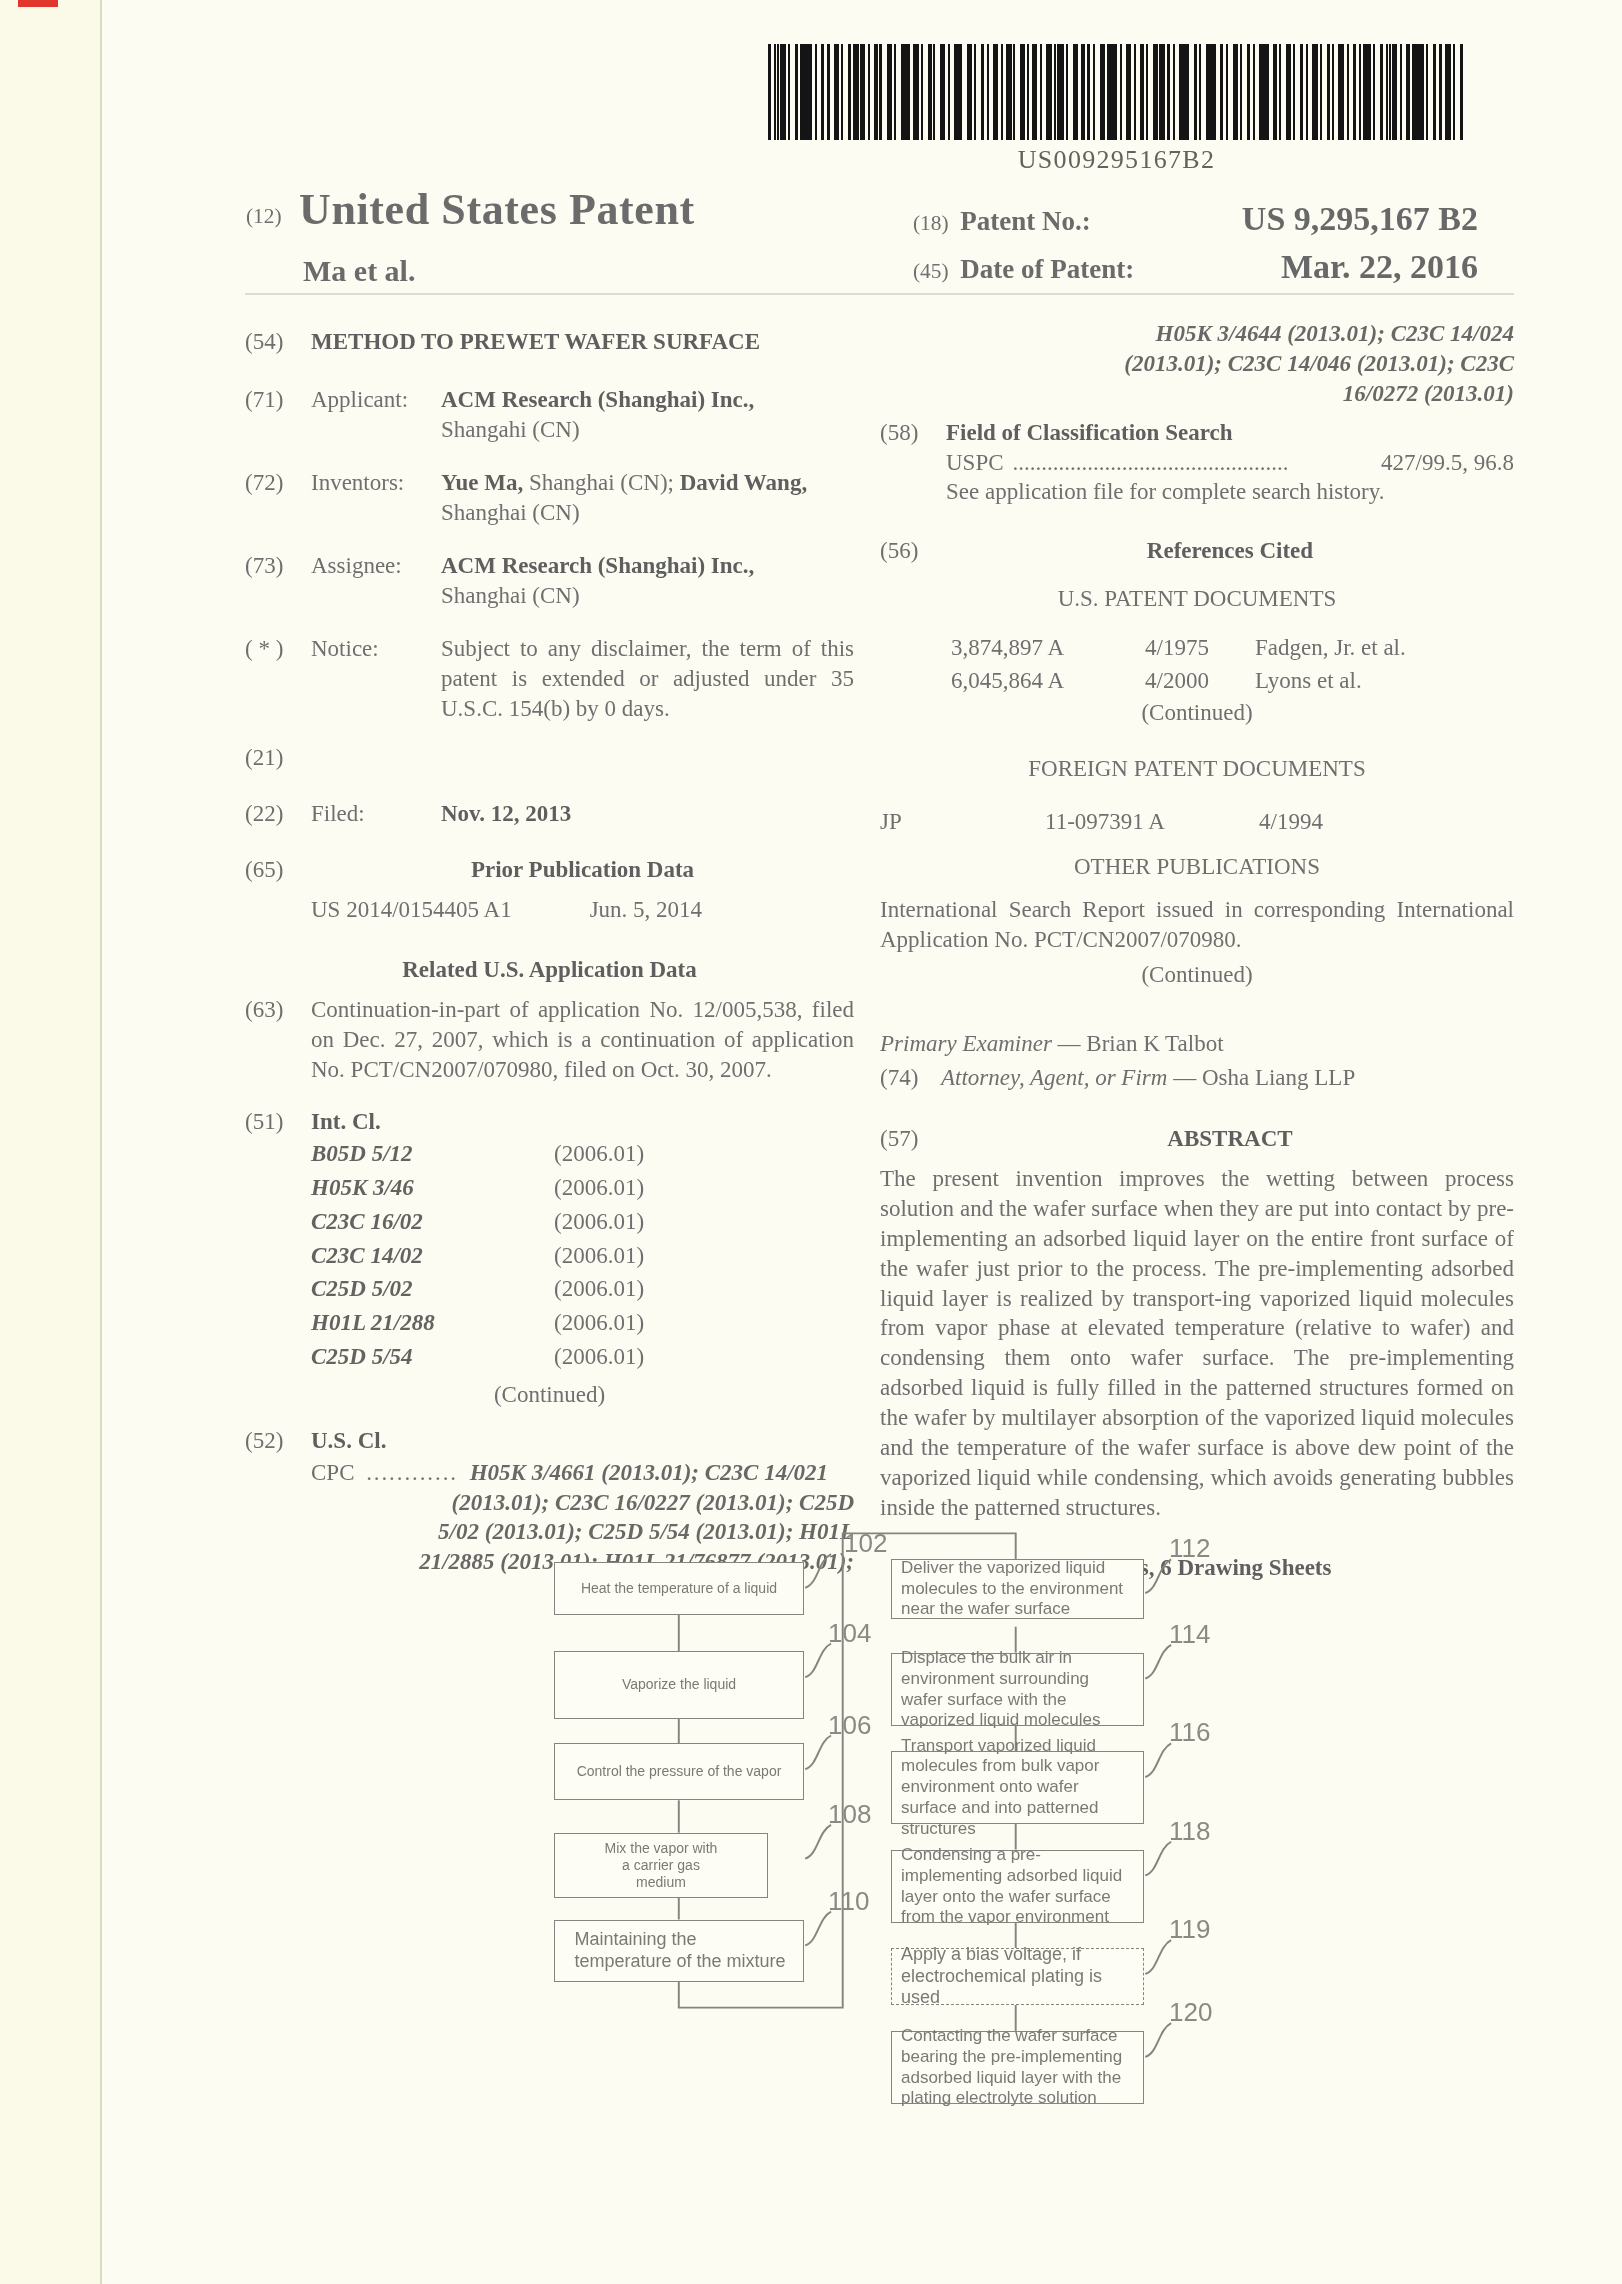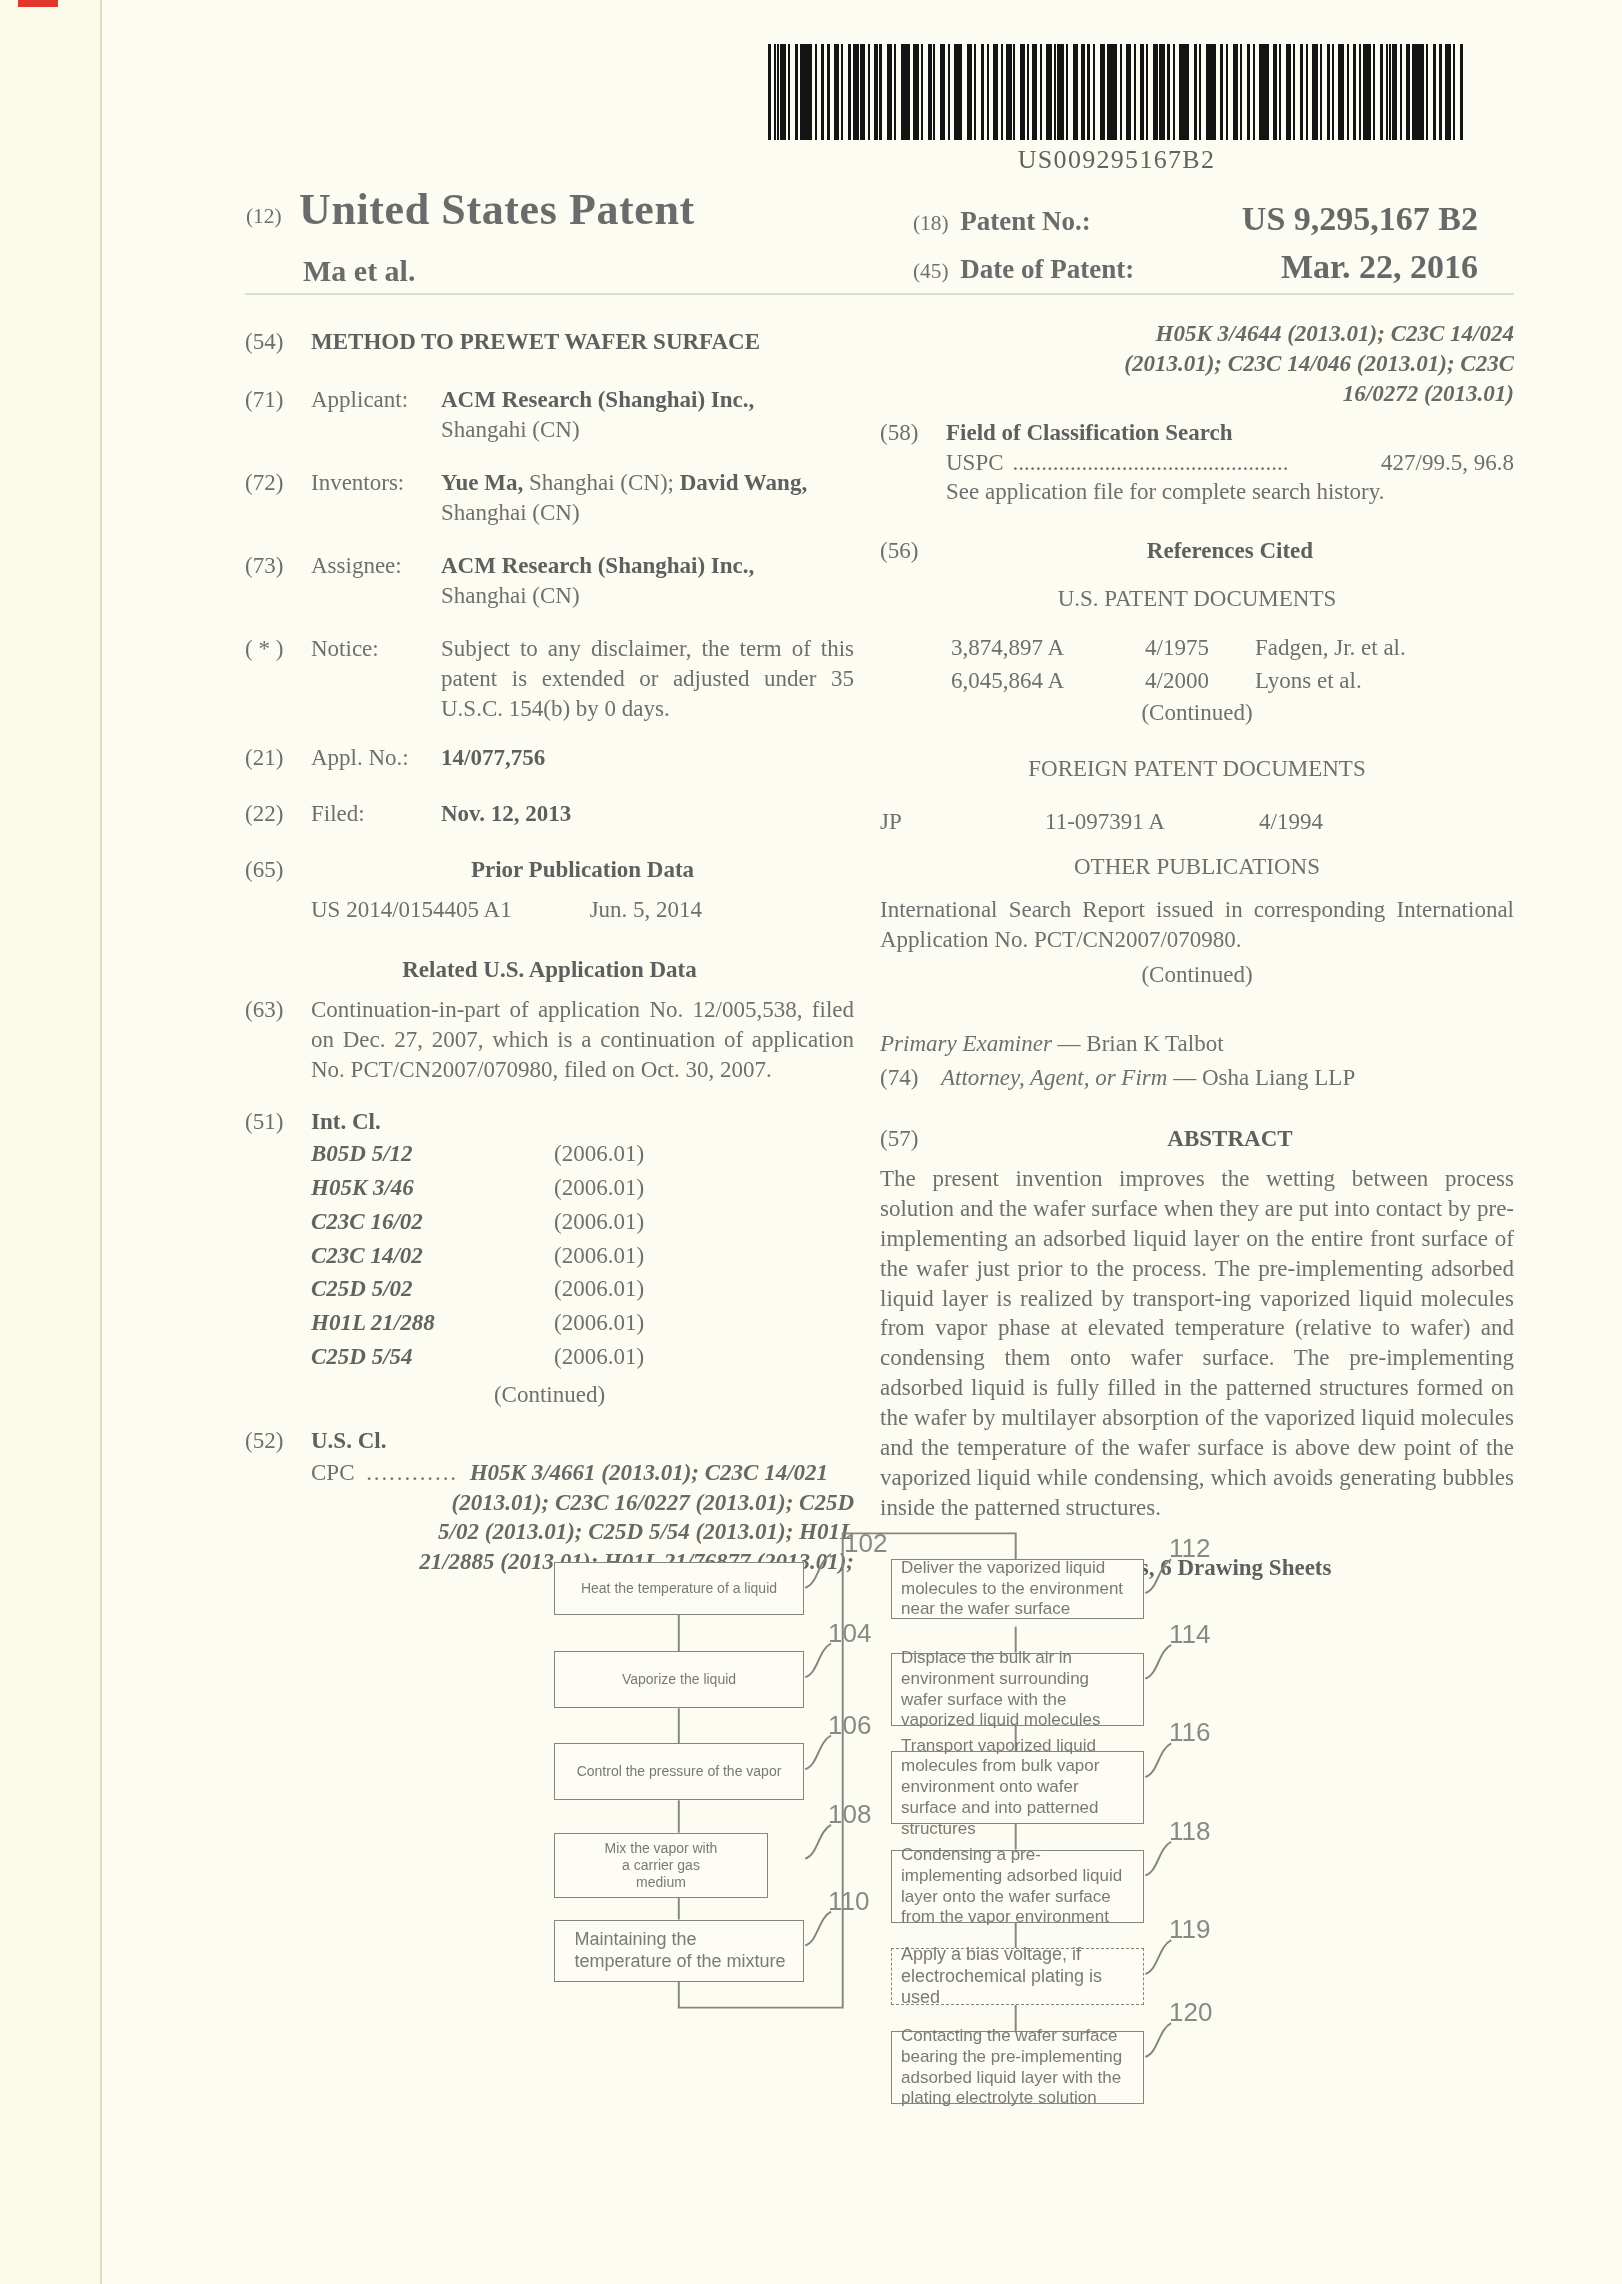--- a/index.html
+++ b/index.html
@@ -111,24 +111,20 @@
     <div class="row" style="margin-bottom:19.4px;">
       <span>( * )</span>
       <div class="lv">
         <span>Notice:</span>
         <span class="just">Subject to any disclaimer, the term of this patent is extended or adjusted under 35 U.S.C. 154(b) by 0 days.</span>
       </div>
     </div>
 
     <div class="row" style="margin-bottom:26px;">
       <span>(21)</span>
-      <div class="lv">
-        <span>Appl. No.:</span>
-        <span class="b">14/077,756</span>
-      </div>
     </div>
 
     <div class="row" style="margin-bottom:26px;">
       <span>(22)</span>
       <div class="lv">
         <span>Filed:</span>
         <span class="b">Nov. 12, 2013</span>
       </div>
     </div>
 
@@ -292,21 +288,21 @@
         <path d="M937,108 C957,102 957,66 977,56"></path>
         <path d="M937,240 C957,234 957,198 977,188"></path>
         <path d="M937,392 C957,386 957,350 977,340"></path>
         <path d="M937,544 C957,538 957,502 977,492"></path>
         <path d="M937,696 C957,690 957,654 977,644"></path>
         <path d="M937,824 C957,818 957,782 977,772"></path>
       </g>
     </svg>
 
     <div class="fbox" style="left:16px;top:39px;width:250px;height:53px;">Heat the temperature of a liquid</div>
-    <div class="fbox" style="left:16px;top:128px;width:250px;height:57px;">Vaporize the liquid</div>
+    <div class="fbox" style="left:16px;top:128px;width:250px;height:68px;">Vaporize the liquid</div>
     <div class="fbox" style="left:16px;top:220px;width:250px;height:57px;">Control the pressure of the vapor</div>
     <div class="fbox" style="left:16px;top:310px;width:214px;height:65px;padding:3.9px 45px;">Mix the vapor with a carrier gas medium</div>
     <div class="fbox leftalign" style="left:16px;top:397px;width:250px;height:62px;font-size:18px;padding-left:19.4px;">Maintaining the temperature of the mixture</div>
 
     <div class="fbox leftalign" style="left:353px;top:36px;width:253px;height:60px;">Deliver the vaporized liquid molecules to the environment near the wafer surface</div>
     <div class="fbox leftalign" style="left:353px;top:130px;width:253px;height:73px;">Displace the bulk air in environment surrounding wafer surface with the vaporized liquid molecules</div>
     <div class="fbox leftalign" style="left:353px;top:228px;width:253px;height:73px;">Transport vaporized liquid molecules from bulk vapor environment onto wafer surface and into patterned structures</div>
     <div class="fbox leftalign" style="left:353px;top:327px;width:253px;height:73px;">Condensing a pre-implementing adsorbed liquid layer onto the wafer surface from the vapor environment</div>
     <div class="fbox leftalign dashed" style="left:353px;top:425px;width:253px;height:57px;font-size:18px;">Apply a bias voltage, if electrochemical plating is used</div>
     <div class="fbox leftalign" style="left:353px;top:508px;width:253px;height:73px;">Contacting the wafer surface bearing the pre-implementing adsorbed liquid layer with the plating electrolyte solution</div>

